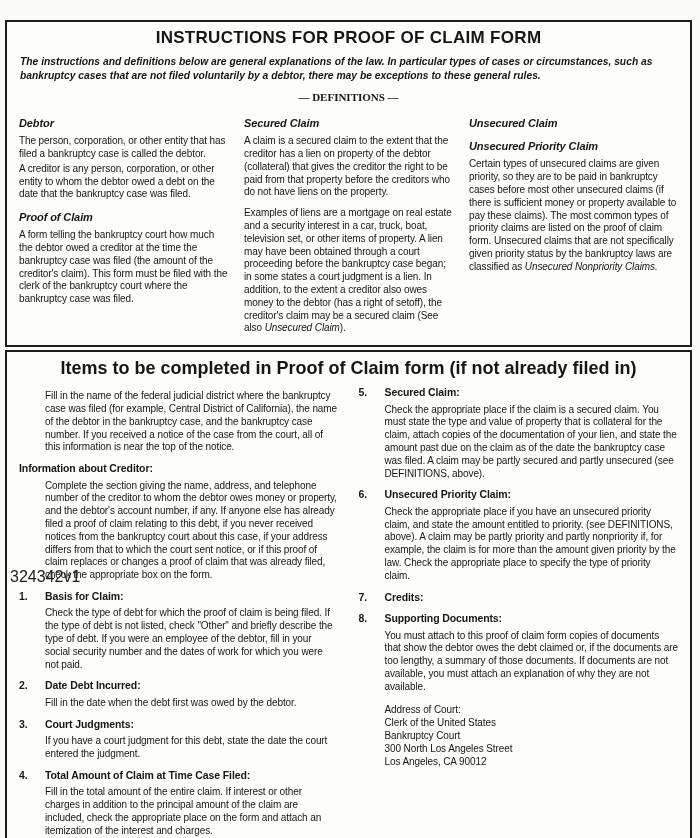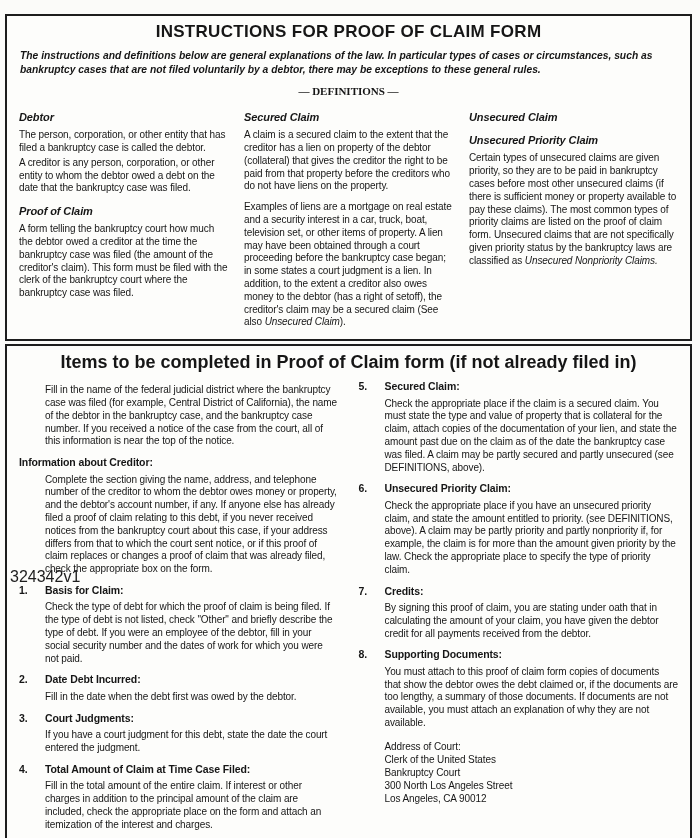--- a/index.html
+++ b/index.html
@@ -3,21 +3,21 @@
 <meta charset="utf-8">
 <style>
   * { margin:0; padding:0; box-sizing:border-box; }
   html,body { width:700px; height:838px; }
   body {
     background:#fbfbf9;
     font-family:"Liberation Sans", sans-serif;
     color:#161616;
     overflow:hidden;
   }
-  .page { position:relative; width:700px; height:594px; padding:14px 8px 0 5px; }
+  .page { position:relative; width:700px; height:594px; padding:20px 8px 0 5px; }
   .box { border:2px solid #1d1d1d; background:#fdfdfb; }
 
   
   .box-top { padding:4px 12px 8px; min-height:296px; }
   .doc-title {
     text-align:center; font-size:17px; font-weight:bold;
     letter-spacing:.3px; margin:2px 0 7px;
   }
   .intro {
     font-style:italic; font-weight:bold;
@@ -153,21 +153,20 @@
             <span class="item-heading">Unsecured Priority Claim:</span>
           </div>
           <div class="item-body">Check the appropriate place if you have an unsecured priority claim, and state the amount entitled to priority.  (see DEFINITIONS, above). A claim may be partly priority and partly nonpriority if, for example, the claim is for more than the amount given priority by the law.  Check the appropriate place to specify the type of priority claim.</div>
         </div>
 
         <div class="item">
           <div class="item-head">
             <span class="item-num">7.</span>
             <span class="item-heading">Credits:</span>
           </div>
-          <div class="item-body">By signing this proof of claim, you are stating under oath that in calculating the amount of your claim, you have given the debtor credit for all payments received from the debtor.</div>
         </div>
 
         <div class="item">
           <div class="item-head">
             <span class="item-num">8.</span>
             <span class="item-heading">Supporting Documents:</span>
           </div>
           <div class="item-body">You must attach to this proof of claim form copies of documents that show the debtor owes the debt claimed or, if the documents are too lengthy, a summary of those documents.  If documents are not available, you must attach an explanation of why they are not available.</div>
 
           <div class="address-block">

